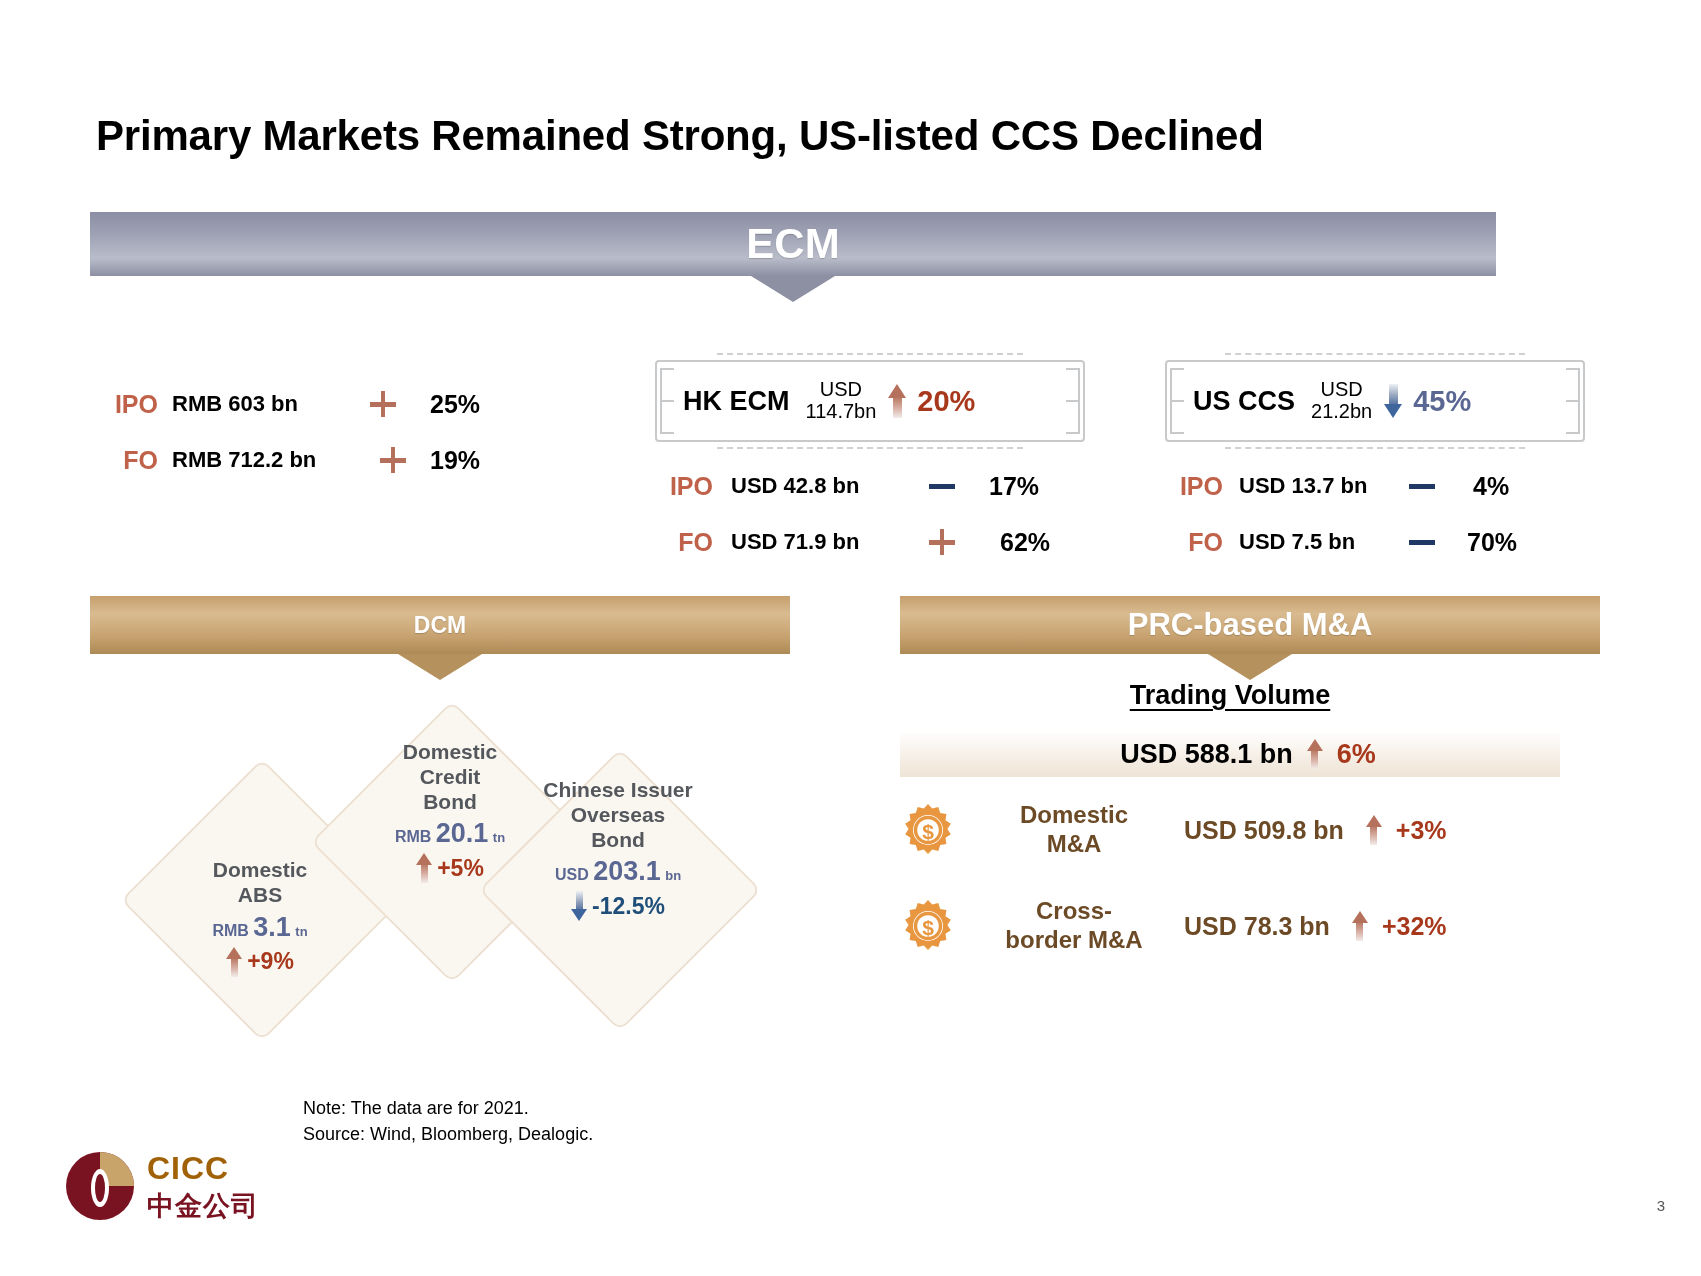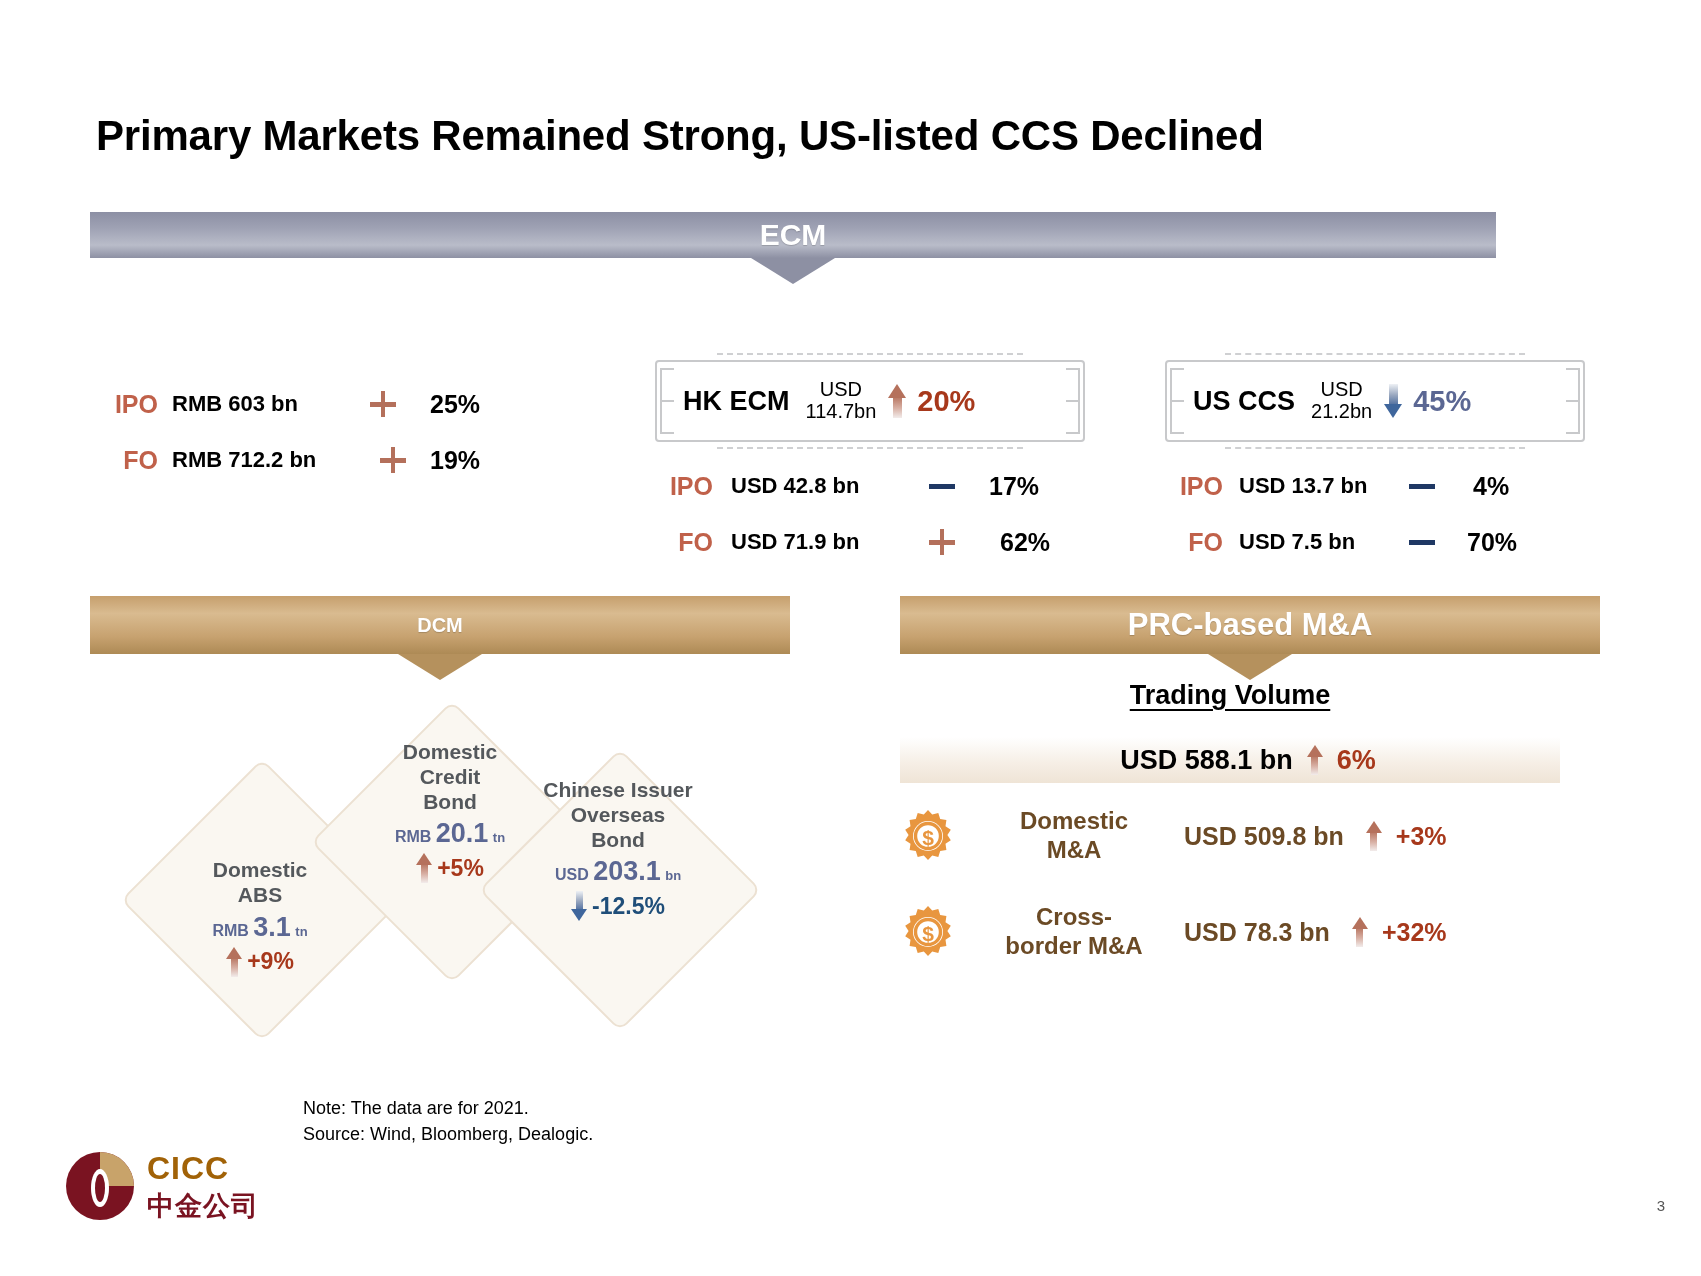--- a/index.html
+++ b/index.html
@@ -40,31 +40,31 @@
     left: 50%;
     bottom: -26px;
     transform: translateX(-50%);
     width: 0; height: 0;
     border-left: 42px solid transparent;
     border-right: 42px solid transparent;
   }
 
   #banner-ecm {
     left: 90px; top: 212px;
-    width: 1406px; height: 46px;
+    width: 1406px; height: 64px;
     background: linear-gradient(to bottom, #8c8fa4 0%, #9fa2b4 35%, #b9bcc9 72%, #8d90a3 100%);
-    font-size: 30px;
+    font-size: 42px;
   }
   #banner-ecm .notch { border-top: 26px solid #8d90a3; }
 
   #banner-dcm {
     left: 90px; top: 596px;
     width: 700px; height: 58px;
     background: linear-gradient(to bottom, #c69f6d 0%, #d9bb90 30%, #c7a270 70%, #ad8a55 100%);
-    font-size: 20px;
+    font-size: 23px;
   }
   #banner-dcm .notch { border-top: 26px solid #b5915d; }
 
   #banner-mna {
     left: 900px; top: 596px;
     width: 700px; height: 58px;
     background: linear-gradient(to bottom, #c69f6d 0%, #d9bb90 30%, #c7a270 70%, #ad8a55 100%);
     font-size: 31px;
   }
   #banner-mna .notch { border-top: 26px solid #b5915d; }
@@ -231,21 +231,21 @@
   
   #mna-area { position: absolute; left: 900px; top: 680px; width: 660px; height: 320px; }
   .mna-heading {
     text-align: center;
     font-size: 27px; font-weight: bold; color: #000;
     text-decoration: underline;
     text-underline-offset: 5px;
   }
   .mna-total-band {
     position: relative;
-    margin-top: 26px;
+    margin-top: 20px;
     height: 46px;
     background: linear-gradient(to bottom, #ffffff 0%, #f6efe6 55%, #efe4d6 100%);
     display: flex; align-items: center; justify-content: center;
     gap: 14px;
     padding-left: 36px;
   }
   .mna-total-val { font-size: 27px; font-weight: bold; color: #000; }
   .mna-total-pct { font-size: 27px; font-weight: bold; color: #a7381b; }
 
   .mna-row {

